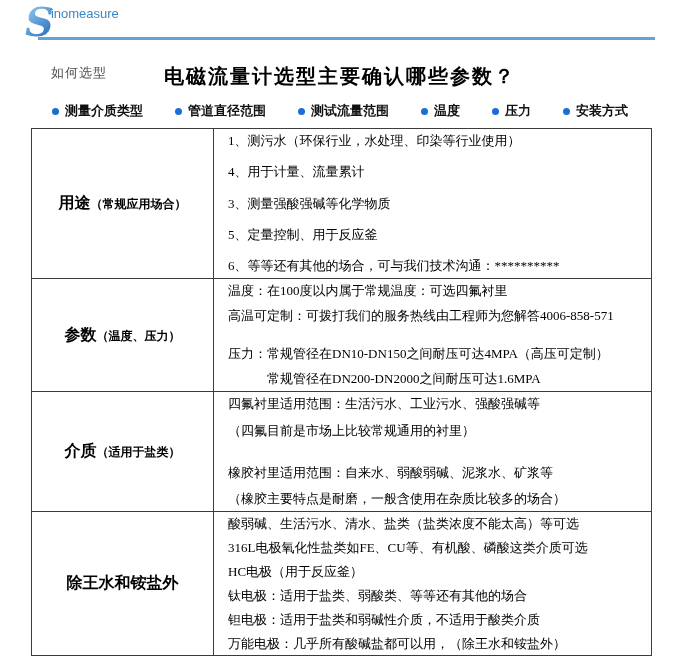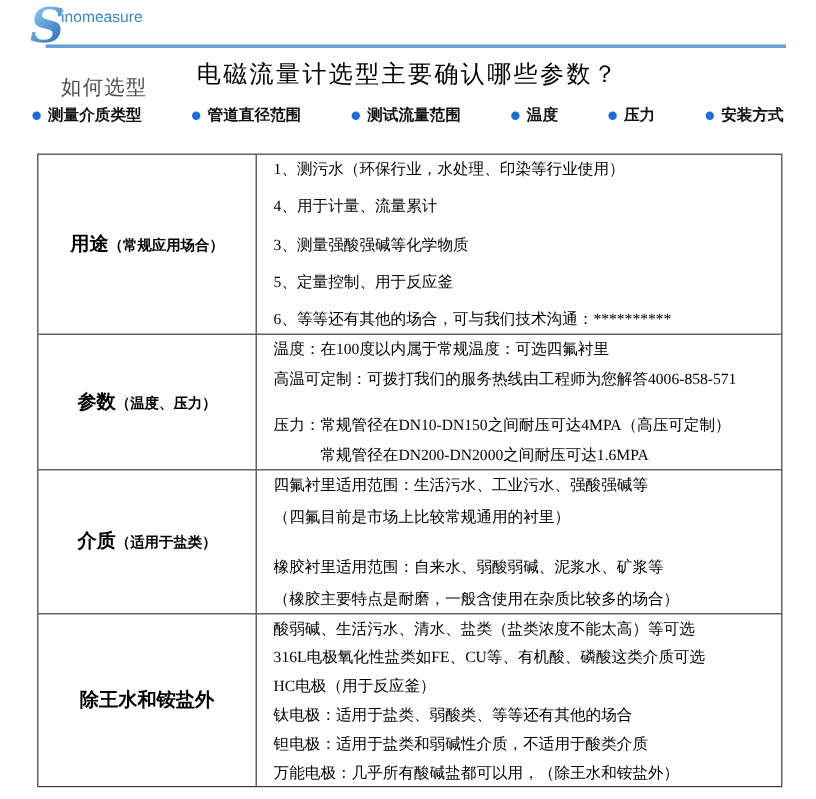--- a/index.html
+++ b/index.html
@@ -11,30 +11,30 @@
   .header{position:relative;height:48px;}
   .logo{position:absolute;left:25px;top:2px;display:flex;align-items:flex-start;}
   .logo-s{
     font-family:"DejaVu Serif",serif;font-style:italic;font-weight:bold;
     font-size:40px;line-height:40px;
     background:linear-gradient(135deg,#8ec9ee 10%,#2e6fbe 85%);
     -webkit-background-clip:text;background-clip:text;color:transparent;
   }
   .logo-text{display:flex;flex-direction:column;margin-left:-3px;margin-top:5px;gap:44px;}
   .logo-brand{font-family:"Liberation Sans",sans-serif;font-size:13px;line-height:13px;color:#3a87c8;}
-  .logo-sub{font-family:"Liberation Sans",sans-serif;font-size:17px;line-height:18px;color:#4d4d4d;letter-spacing:1px;}
+  .logo-sub{font-family:"Liberation Sans",sans-serif;font-size:13px;line-height:18px;color:#4d4d4d;letter-spacing:1px;}
   .header-line{position:absolute;left:38px;top:37px;width:617px;height:3px;background:#6c9ed6;}
   
   .title{
-    text-align:center;font-size:20px;font-weight:normal;
+    margin-top:15px;text-align:center;font-size:20px;font-weight:bold;
     letter-spacing:2px;color:#000;
   }
   
   .bullets{
-    display:flex;justify-content:space-between;align-items:center;
+    display:flex;justify-content:center;align-items:center;
     margin:12px 27px 0 27px;font-size:13px;font-weight:bold;color:#111;gap:32px;
   }
   .bullet{display:flex;align-items:center;}
   .dot{display:inline-block;width:7px;height:7px;border-radius:50%;background:#1a6fd4;margin-right:6px;flex:0 0 auto;}
   
   .sel-table{
     position:absolute;left:31px;top:128px;width:621px;
     border:1px solid #3c3c3c;box-sizing:border-box;background:#fff;
   }
   .t-row{display:flex;box-sizing:border-box;}

